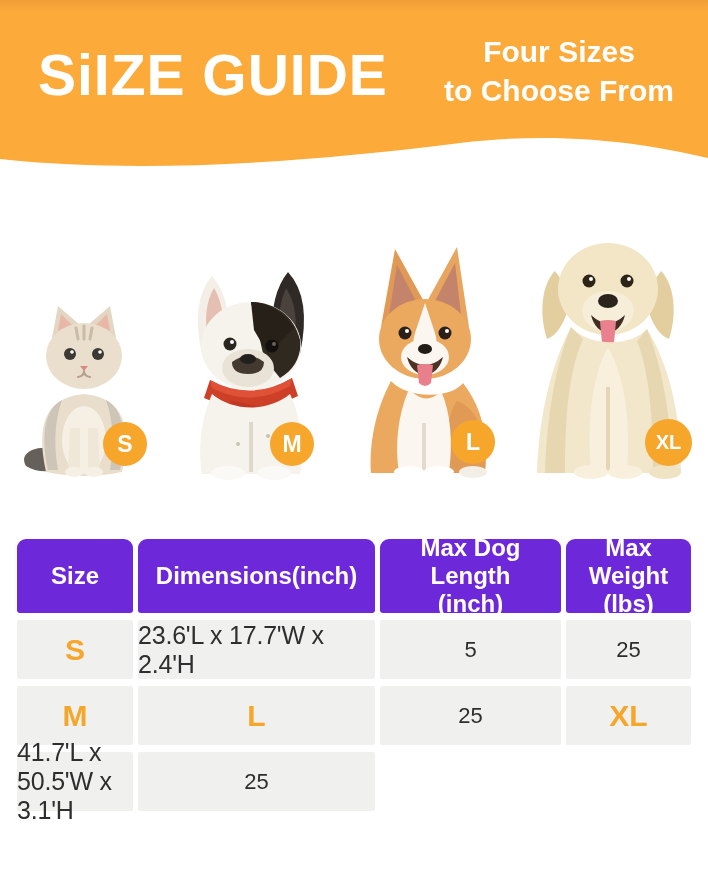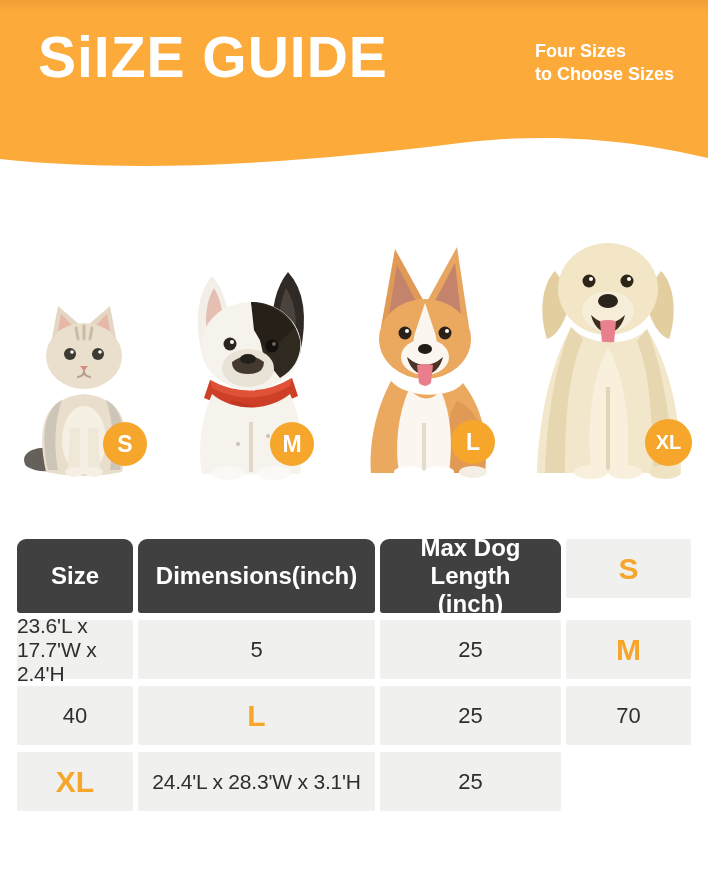--- a/index.html
+++ b/index.html
@@ -3,61 +3,61 @@
 <meta charset="utf-8">
 <style>
   html,body{margin:0;padding:0;background:#fff;}
   .page{position:relative;width:708px;height:879px;overflow:hidden;background:#fff;
         font-family:"Liberation Sans",sans-serif;}
 
   
   .hero{position:absolute;left:0;top:0;width:708px;height:178px;
         background:linear-gradient(180deg,#F09F37 0,#FCAA3A 12px,#FCAA3A 100%);}
   .hero-wave{position:absolute;left:0;bottom:0;width:708px;height:46px;display:block;}
-  .hero-title{position:absolute;left:38px;top:24px;color:#fff;font-size:57px;
+  .hero-title{position:absolute;left:38px;top:42px;color:#fff;font-size:57px;
         font-weight:800;letter-spacing:1px;white-space:nowrap;}
-  .hero-tagline{position:absolute;right:34px;top:40px;color:#fff;font-size:18px;
-        font-weight:700;text-align:left;line-height:1.3;}
+  .hero-tagline{position:absolute;right:34px;top:32px;color:#fff;font-size:30px;
+        font-weight:700;text-align:center;line-height:1.3;}
 
   
   .pet{position:absolute;display:block;}
   .pet-cat{left:18px;top:298px;width:132px;height:182px;}
   .pet-frenchie{left:172px;top:262px;width:158px;height:220px;}
   .pet-corgi{left:345px;top:241px;width:160px;height:240px;}
   .pet-golden{left:513px;top:215px;width:190px;height:266px;}
 
   .badge{position:absolute;width:44px;height:44px;border-radius:50%;background:#F5A62B;
         color:#fff;font-weight:bold;font-size:23px;display:flex;align-items:center;
         justify-content:center;z-index:5;}
   .badge-s{left:103px;top:422px;}
   .badge-m{left:270px;top:422px;}
   .badge-l{left:451px;top:420px;}
   .badge-xl{left:645px;top:419px;width:47px;height:47px;font-size:20px;}
 
   
   .size-table{position:absolute;left:17px;top:539px;width:674px;display:grid;
         grid-template-columns:116px 237px 181px 125px;column-gap:5px;row-gap:7px;}
-  .th{background:#404040;border-radius:9px 9px 3px 3px;color:#fff;font-weight:bold;
+  .th{background:#6d28d9;border-radius:9px 9px 3px 3px;color:#fff;font-weight:bold;
         font-size:24px;height:74px;display:flex;flex-direction:column;
         justify-content:center;align-items:center;line-height:1.18;text-align:center;}
   .td{background:#F0F0EE;border-radius:2px;height:59px;display:flex;align-items:center;
         justify-content:center;font-size:22px;color:#2E2E2E;}
-  .td-dims{font-size:21px;letter-spacing:-0.2px;}
+  .td-dims{font-size:25px;letter-spacing:-0.2px;}
   .td-size{color:#F5A62B;font-weight:bold;font-size:30px;}
 </style>
 </head>
 <body>
 
 <div class="page">
 
   <div class="hero">
     <div class="hero-title">SiIZE GUIDE</div>
     <div class="hero-tagline">
       <span>Four Sizes</span><br>
-      <span>to Choose Sizes</span>
+      <span>to Choose From</span>
     </div>
     <svg class="hero-wave" viewBox="0 0 708 46" preserveAspectRatio="none">
       <path d="M0,27 C140,42 300,31 460,11 C560,-1 640,10 708,26 L708,46 L0,46 Z" fill="#ffffff"></path>
     </svg>
   </div>
 
   <svg class="pet pet-cat" viewBox="0 0 132 182">
     <path d="M8 168 Q2 158 14 152 Q30 146 44 156 L40 172 Q20 176 8 168Z" fill="#66605B"></path>
     <path d="M28 174 C18 128 26 100 66 96 C106 100 114 128 104 174 Q66 182 28 174Z" fill="#E9DECC"></path>
     <path d="M30 172 C22 134 28 110 44 102 C36 124 36 150 40 172Z" fill="#CDC5B8"></path>
@@ -166,39 +166,41 @@
       <span></span>
     </div>
     <div class="th">
       <span>Dimensions(inch)</span>
       <span></span>
     </div>
     <div class="th">
       <span>Max Dog Length</span>
       <span>(inch)</span>
     </div>
+    <div class="th">
+      <span>Max Weight</span>
+      <span>(lbs)</span>
+    </div>
 
     <div class="td">
         <span class="td-size">S</span>
       </div>
     <div class="td td-dims">23.6'L x 17.7'W x 2.4'H</div>
     <div class="td">5</div>
     <div class="td">25</div>
 
     <div class="td">
         <span class="td-size">M</span>
       </div>
-    <div class="td">40</div>
 
     <div class="td">
         <span class="td-size">L</span>
       </div>
     <div class="td">25</div>
-    <div class="td">70</div>
 
     <div class="td">
         <span class="td-size">XL</span>
       </div>
-    <div class="td td-dims">24.4'L x 28.3'W x 3.1'H</div>
+    <div class="td td-dims">41.7'L x 50.5'W x 3.1'H</div>
     <div class="td">25</div>
 
   </div>
 </div>
 
 </body></html>

